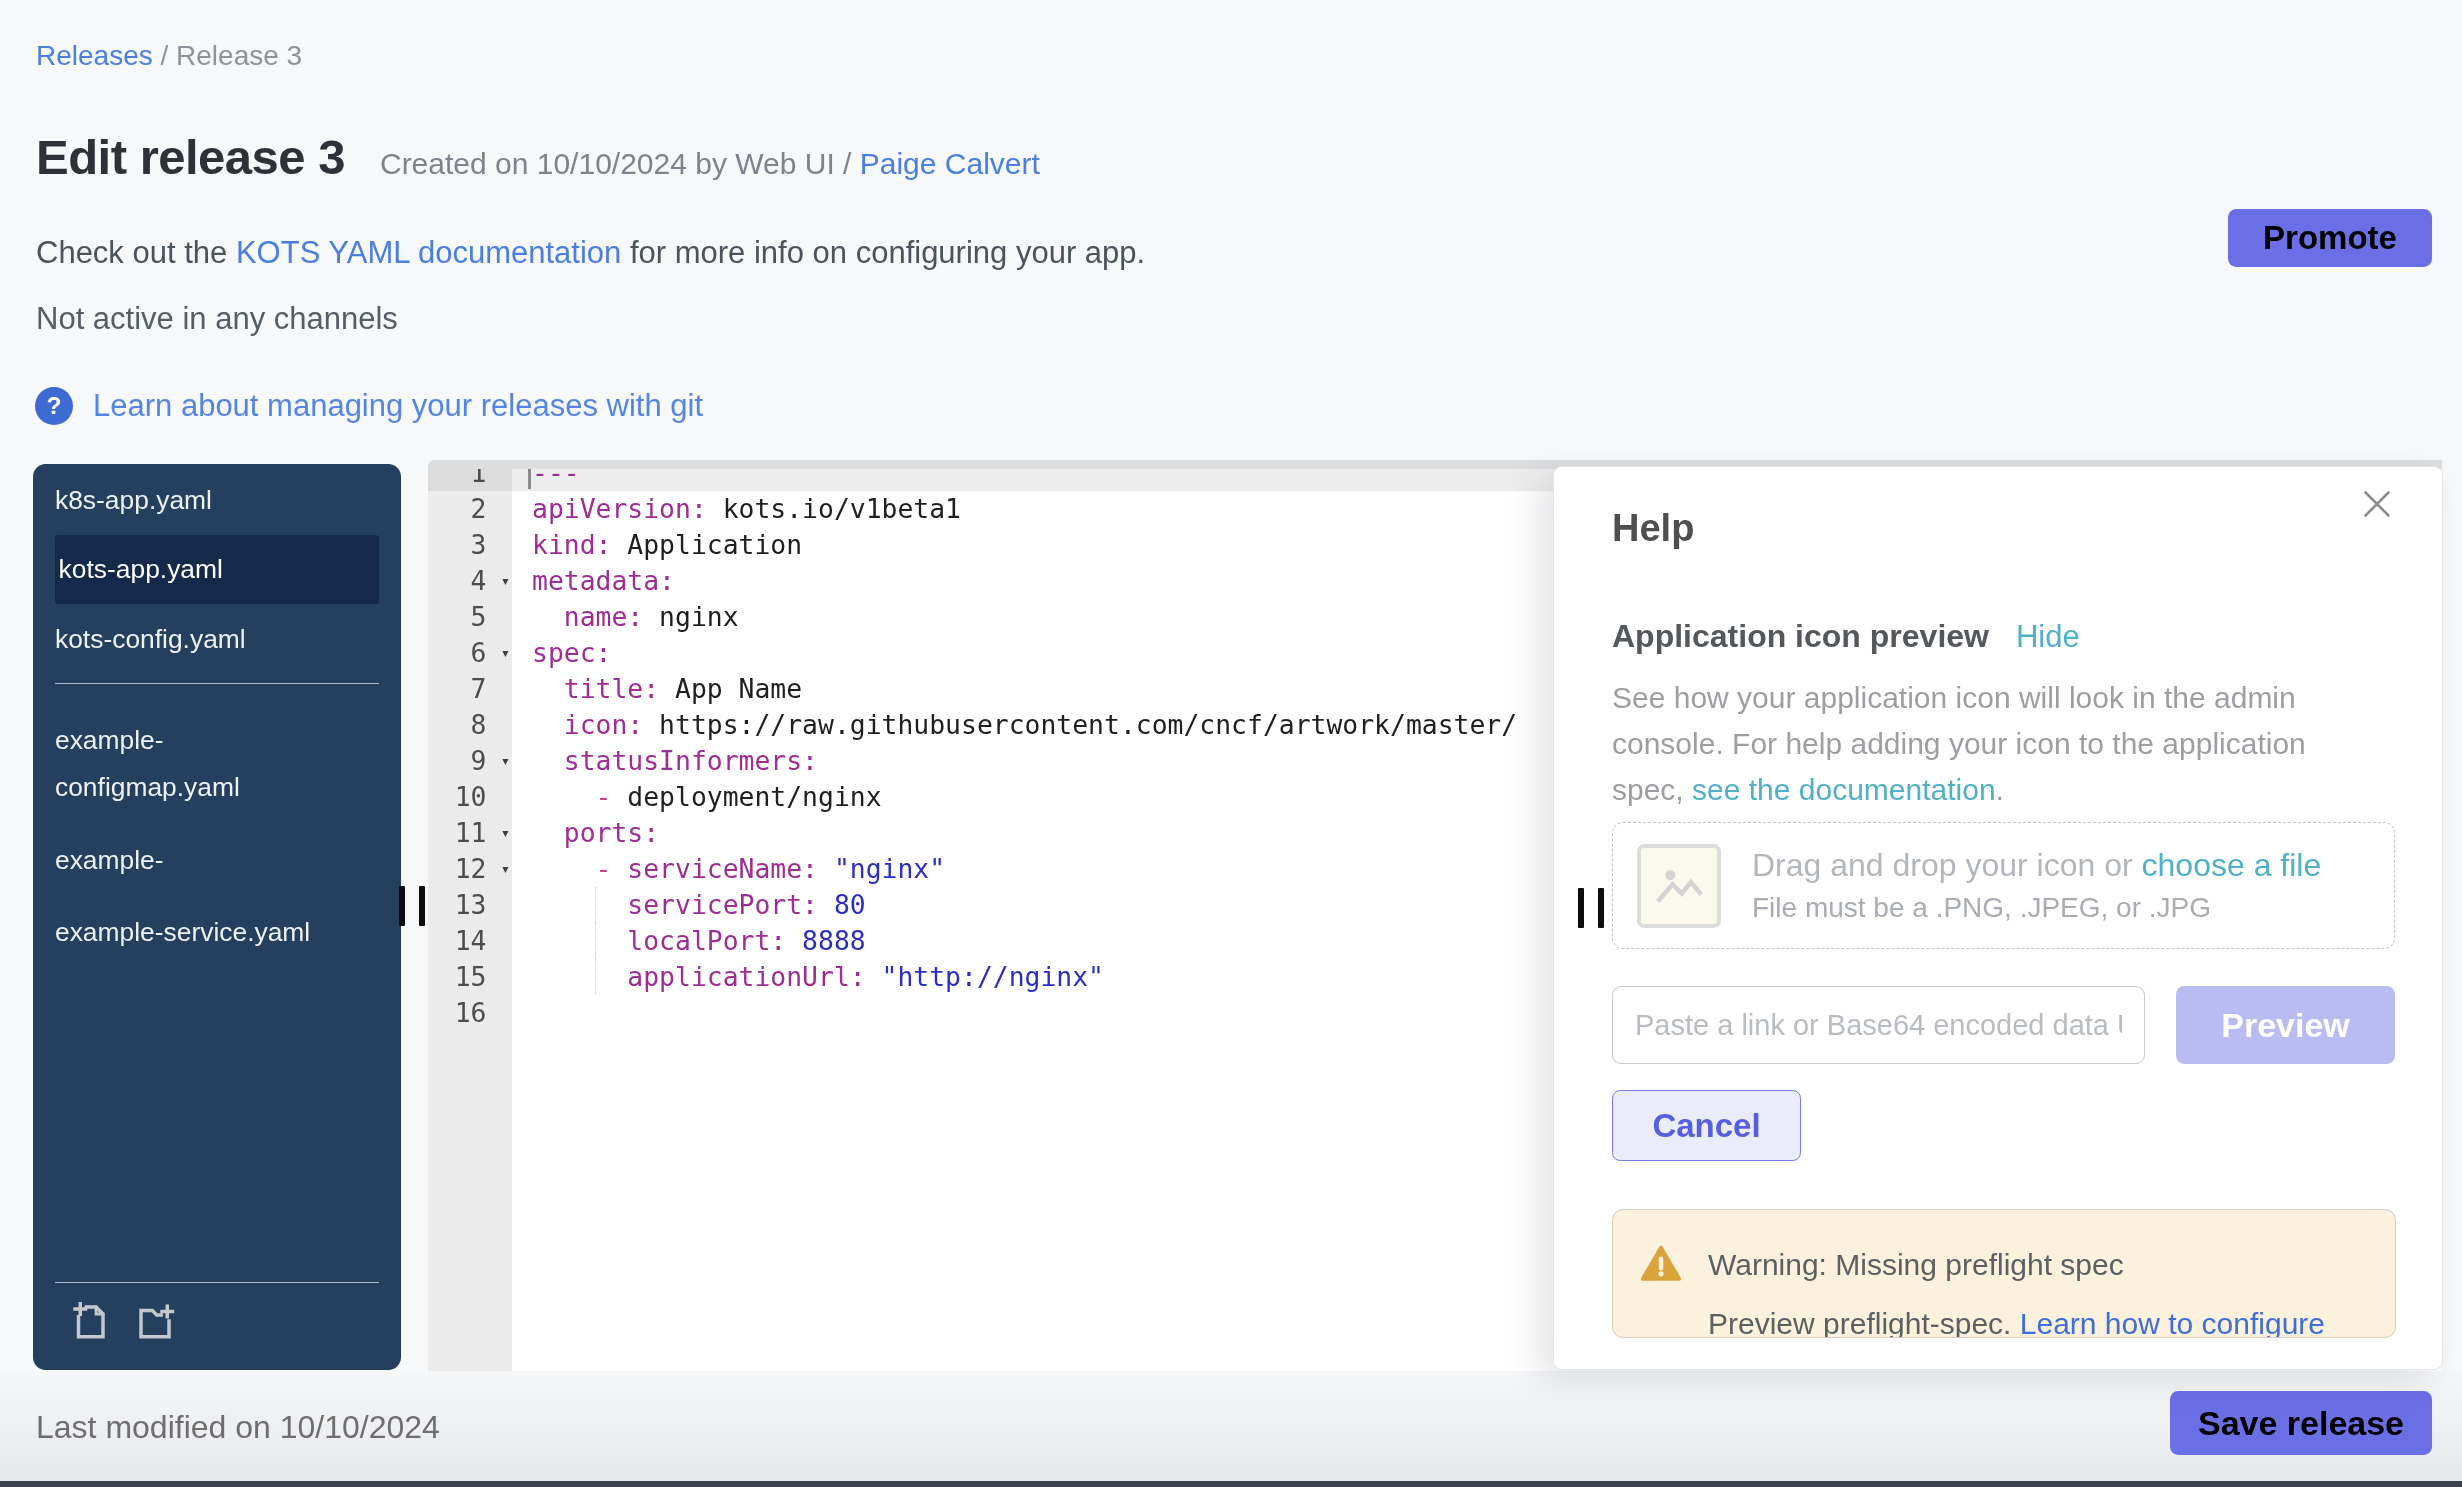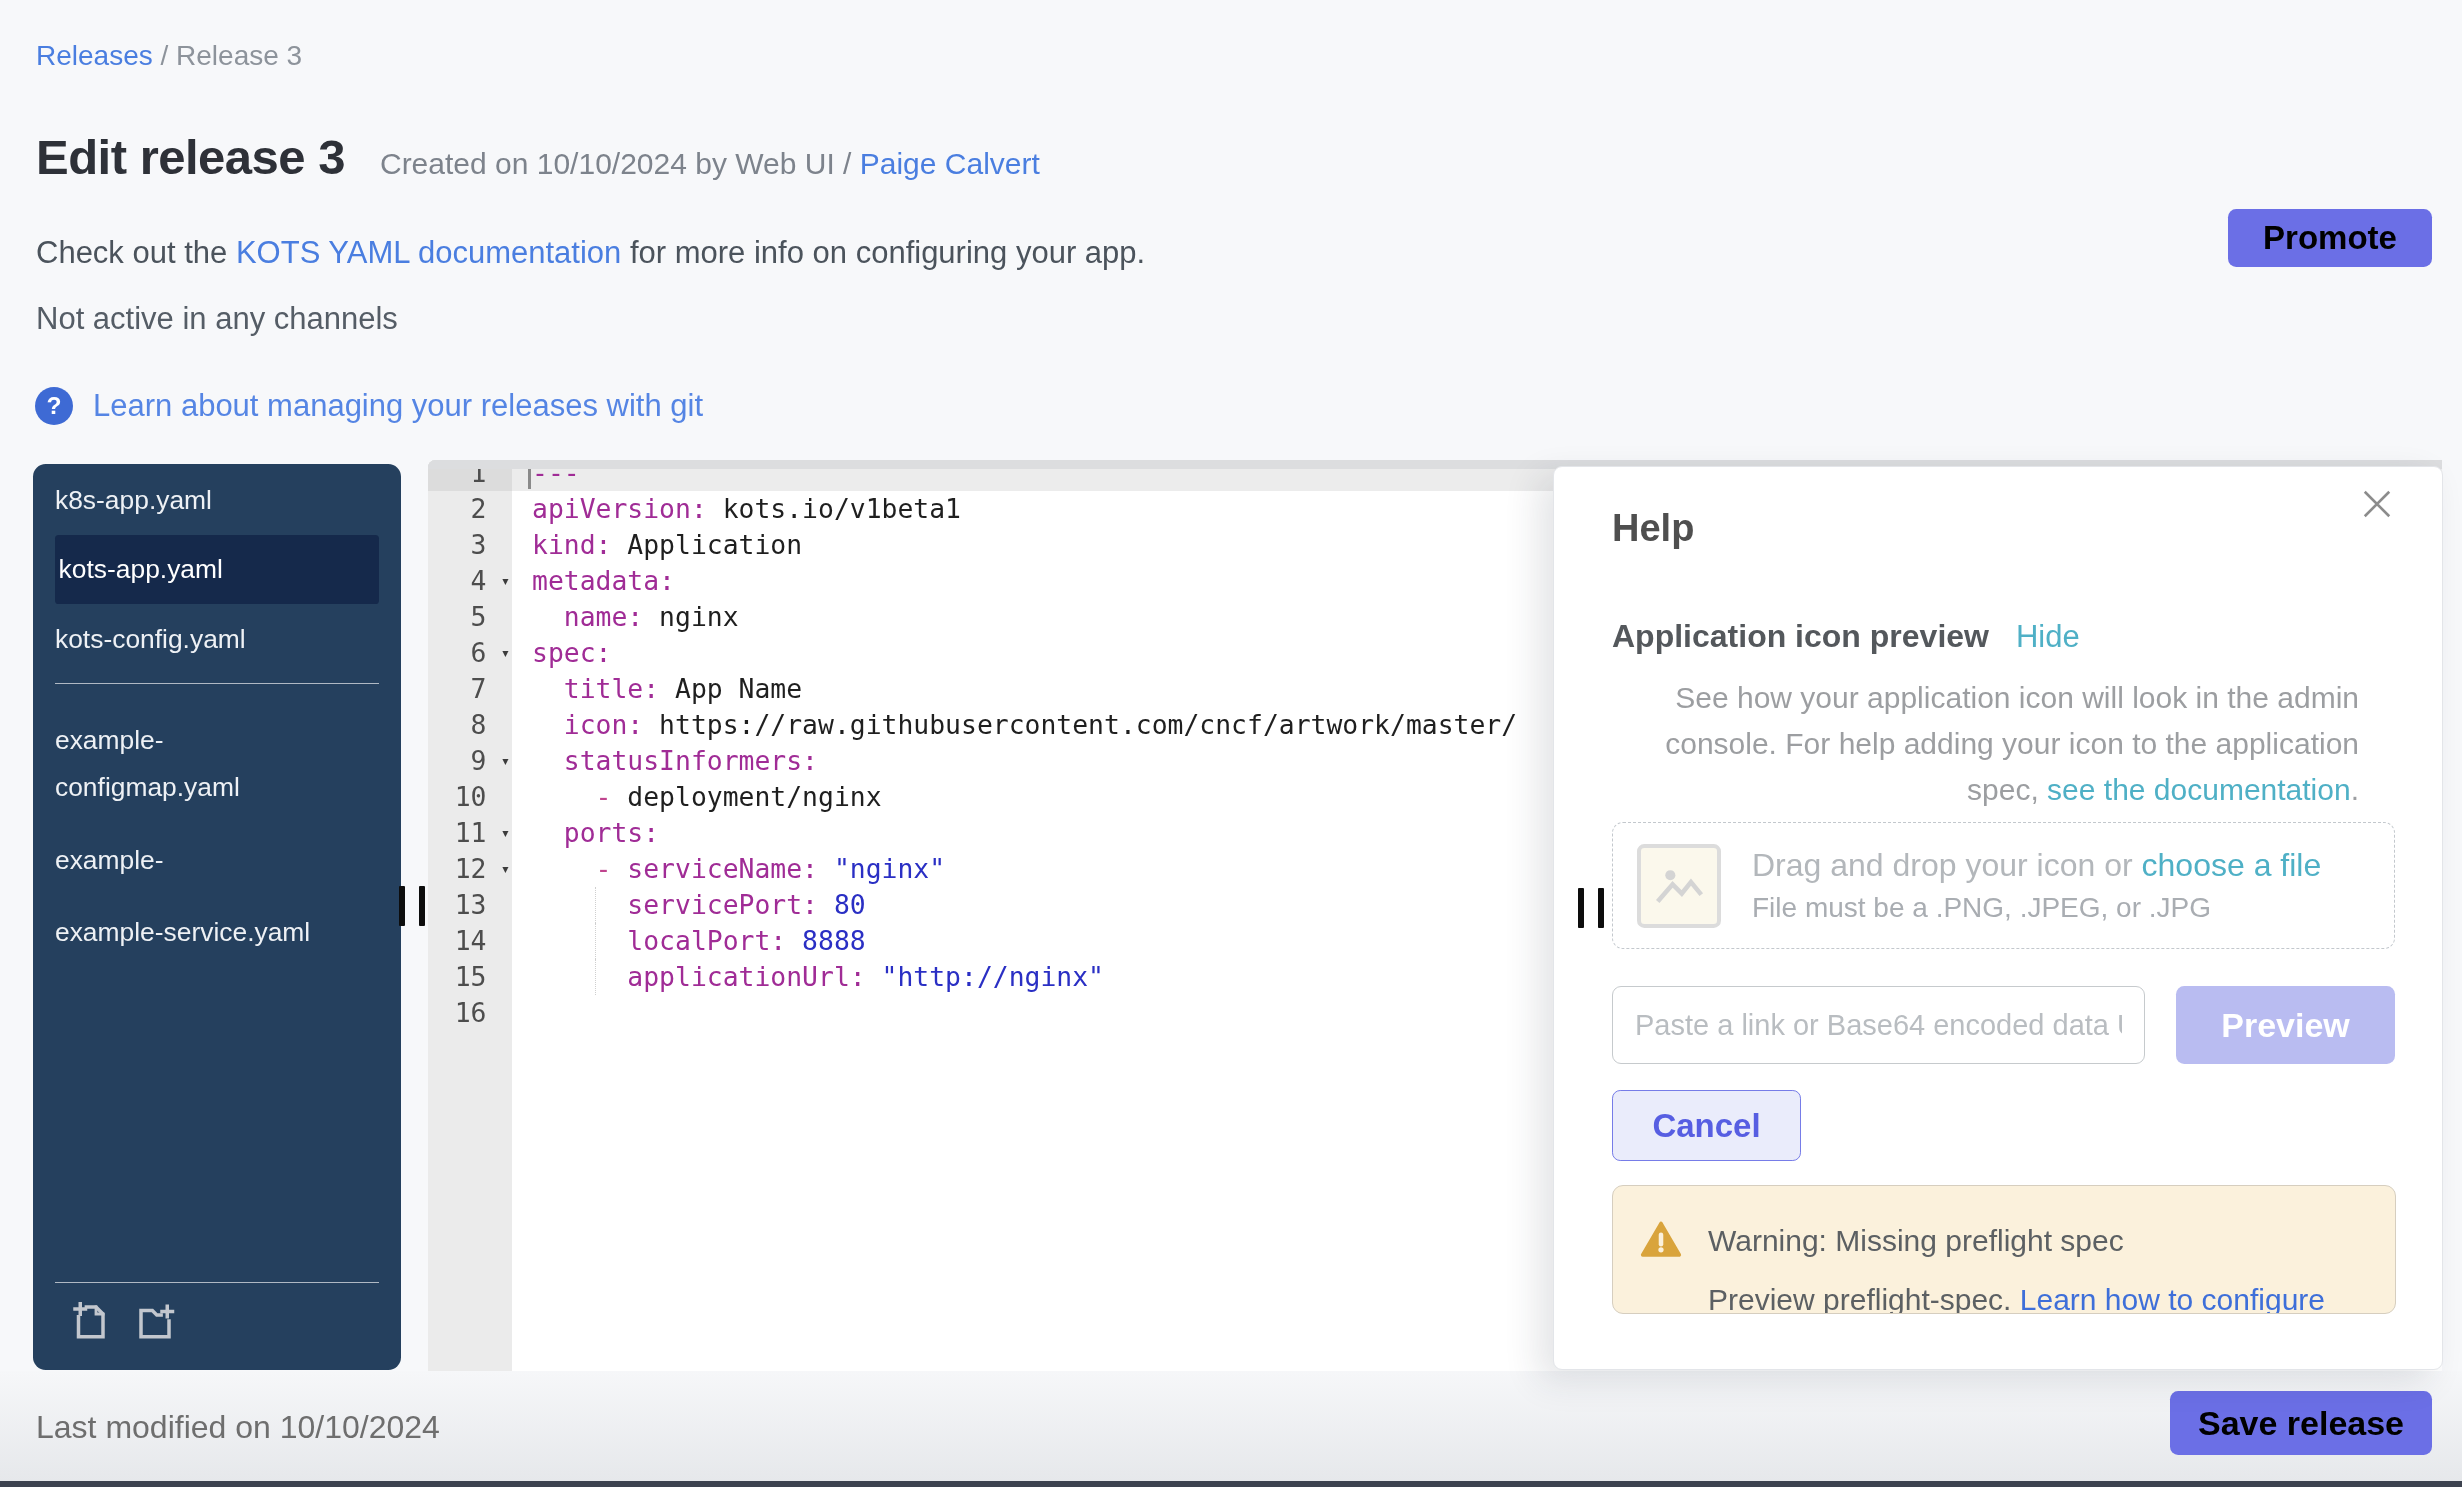--- a/index.html
+++ b/index.html
@@ -87,21 +87,21 @@
   .help-panel {
     left:1553px; top:466px; width:890px; height:904px; background:#ffffff;
     border:0.9px solid #e3e5e9; border-radius:9px;
     box-shadow:-14.6px 11px 35px rgba(30,40,60,.12); z-index:40;
   }
   .close-x { position:absolute; top:16.4px; right:44px; width:42px; height:42px; cursor:pointer; }
   .help-title { position:absolute; left:58px; top:40px; font-size:38px; font-weight:600; color:#4f4f4f; }
   .section-row { position:absolute; left:58px; top:151px; display:flex; align-items:baseline; gap:27px; }
   .section-title { font-size:32px; font-weight:700; color:#54585c; }
   .hide-link { font-size:31px; color:#4fb0c6; cursor:pointer; text-decoration:none; }
-  .help-desc { position:absolute; left:58px; top:208px; width:747px; font-size:30px; line-height:46px; color:#9c9ea1;text-align:right; }
+  .help-desc { position:absolute; left:58px; top:208px; width:747px; font-size:30px; line-height:46px; color:#9c9ea1; }
   .help-desc a { color:#4fb0c6; text-decoration:none; }
 
   .drop-zone { position:absolute; left:58px; top:355px; width:783px; height:127px;
     border:1.8px dashed #c3c8cd; border-radius:11px; display:flex; align-items:center; padding:0 24px; gap:31px; }
   .img-ph { width:84px; height:84px; background:#fbf8ec; border:4.6px solid #dcdcdc; border-radius:7.3px;
     display:flex; align-items:center; justify-content:center; flex:0 0 84px; }
   .drop-text-1 { font-size:32px; color:#b3b7bb; }
   .drop-text-1 a { color:#4fb0c6; text-decoration:none; cursor:pointer; }
   .drop-text-2 { font-size:28px; color:#a9adb2; margin-top:7.3px; }
 
@@ -109,21 +109,21 @@
   .url-input { width:533px; height:78px; border:1.8px solid #c6cacd; border-radius:9px;
     font-family:"Liberation Sans", sans-serif; font-size:29px; padding:0 22px; color:#3a3f45; background:#fff;
     overflow:hidden; }
   .url-input::placeholder { color:#b9bdc1; }
   .preview-btn { width:219px; height:78px; background:#b9bcf1; border:none; border-radius:8.2px;
     color:#ffffff; font-family:"Liberation Sans", sans-serif; font-weight:700; font-size:34px; }
   .cancel-btn { position:absolute; left:58px; top:623px; width:189px; height:71px;
     background:#eaecfb; border:1.8px solid #767ce8; border-radius:8.2px;
     color:#575ee2; font-family:"Liberation Sans", sans-serif; font-weight:700; font-size:33px; cursor:pointer; }
 
-  .warning-box { position:absolute; left:58px; top:718px; width:784px; height:129px;
+  .warning-box { position:absolute; left:58px; top:742px; width:784px; height:129px;
     background:#fbf1dc; border:1.8px solid #d6cebf; border-radius:11px; overflow:hidden; }
   .warn-icon { position:absolute; left:27px; top:33px; }
   .warn-title { position:absolute; left:95px; top:38px; font-size:30px; color:#5c6063; }
   .warn-line2 { position:absolute; left:95px; top:97px; font-size:30px; color:#5c6063; white-space:nowrap; }
   .warn-line2 a { color:#3e6fd9; text-decoration:none; cursor:pointer; }
 
   
   .footer { left:0; top:1371px; width:2462px; height:110px;
     background:linear-gradient(#f6f7f9, #e6e8eb); }
   .last-modified { position:absolute; left:36px; top:38px; font-size:32px; color:#6e6e6e; }

